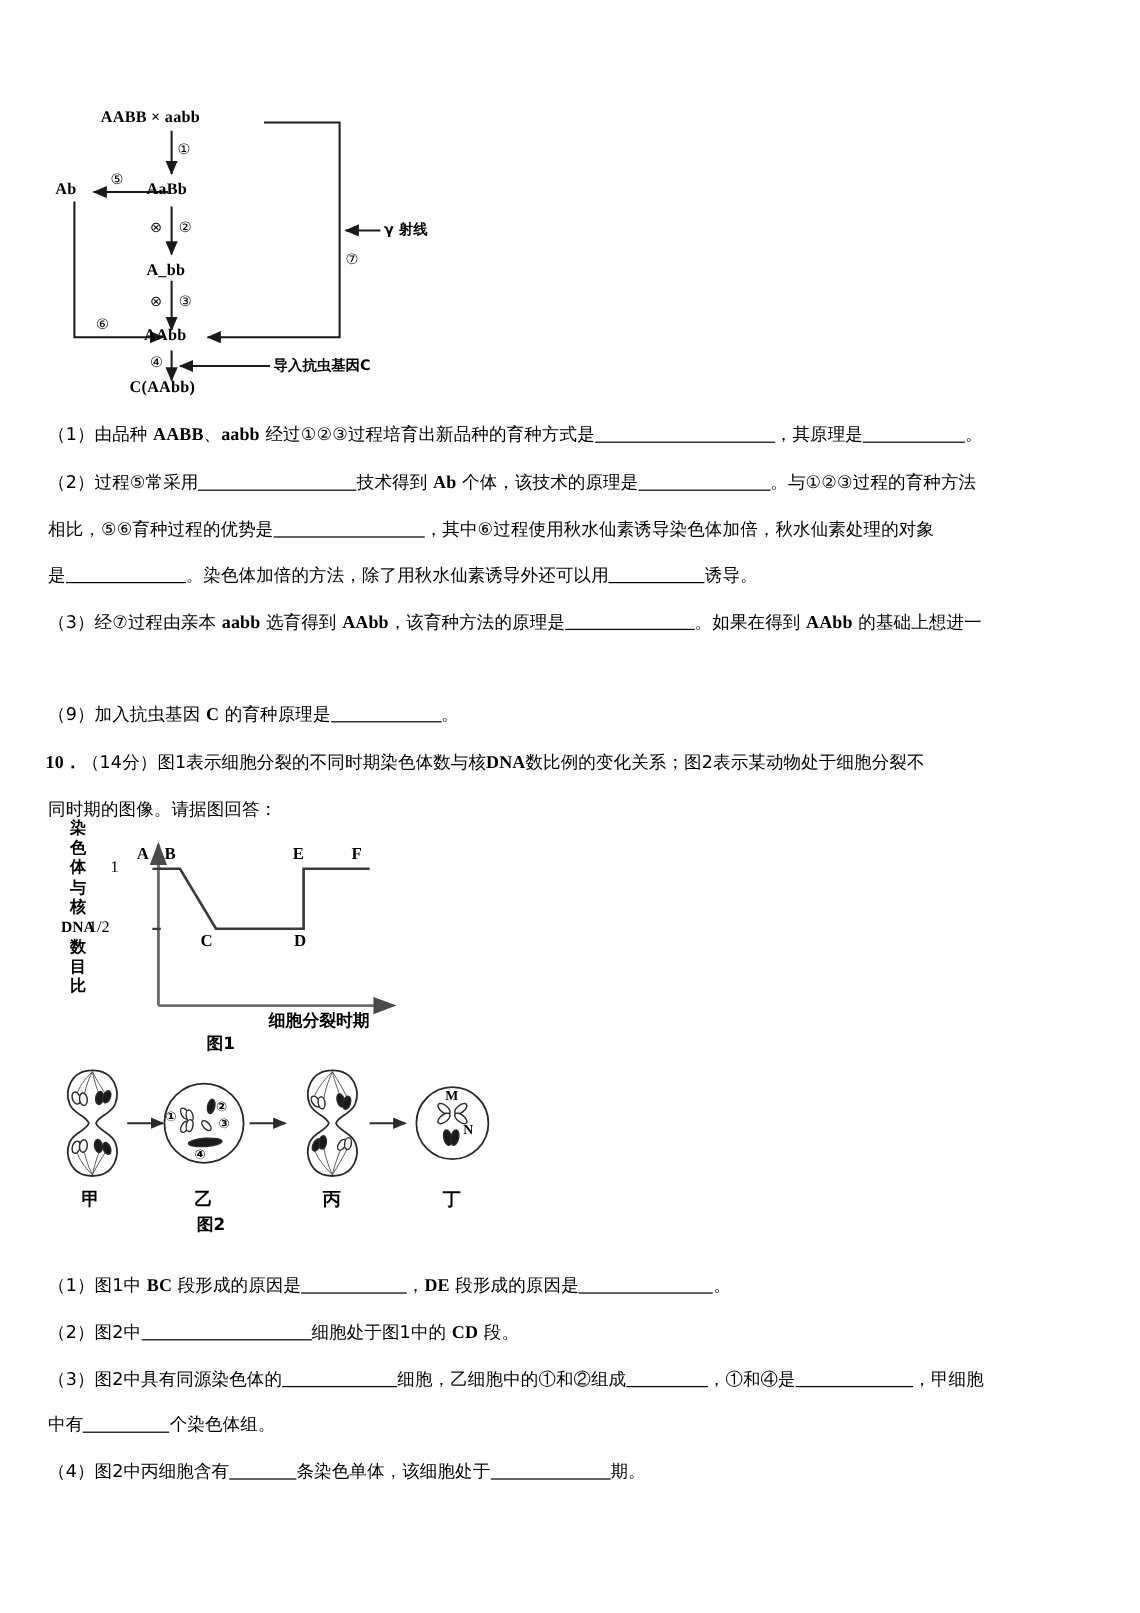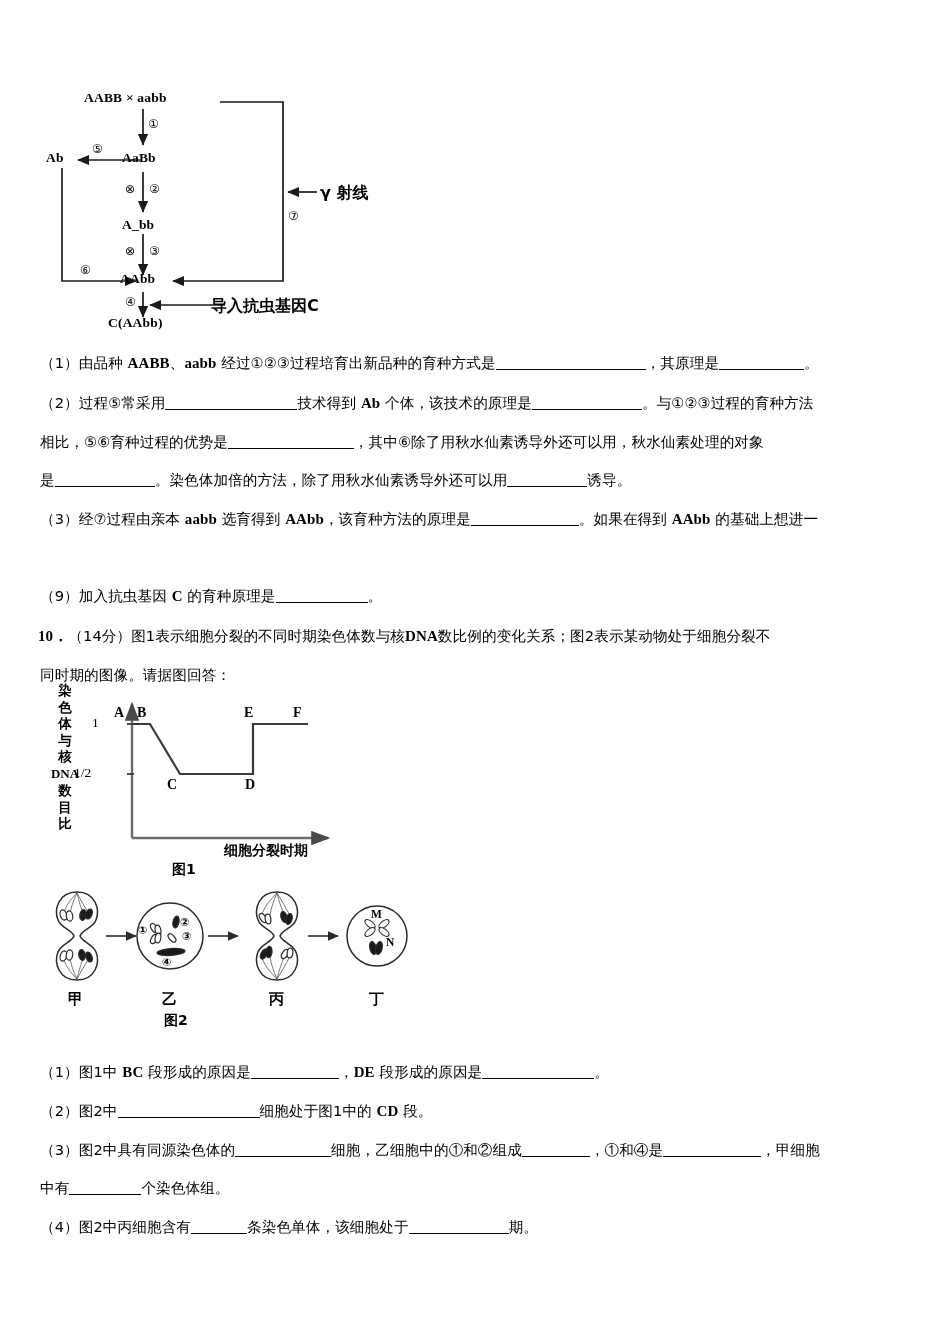--- a/index.html
+++ b/index.html
@@ -19,21 +19,21 @@
   }
   #breeding-diagram .node{
     position:absolute;
     font-family:"Liberation Serif","DejaVu Serif",serif;
     font-weight:bold;font-size:13.5px;white-space:nowrap;
     letter-spacing:.2px;
   }
   #breeding-diagram .cnlabel{
     position:absolute;
     font-family:"DejaVu Sans","Liberation Sans",sans-serif;
-    font-weight:bold;font-size:16px;white-space:nowrap;
+    font-weight:bold;font-size:12px;white-space:nowrap;
   }
   #breeding-diagram .step{
     position:absolute;
     font-family:"DejaVu Sans","Liberation Sans",sans-serif;
     font-size:12px;white-space:nowrap;color:#000;
   }
   #breeding-diagram svg{position:absolute;left:0;top:0;}
 
   
   .qline{
@@ -142,26 +142,26 @@
     <div class="step" style="left:109px;top:162px;">③</div>
     <div class="step" style="left:85px;top:213px;">④</div>
     <div class="step" style="left:52px;top:60px;">⑤</div>
     <div class="step" style="left:40px;top:181px;">⑥</div>
     <div class="step" style="left:248px;top:127px;">⑦</div>
 
     <div class="step" style="left:85px;top:100px;">⊗</div>
     <div class="step" style="left:85px;top:162px;">⊗</div>
 
     <div class="cnlabel" style="left:280px;top:101px;">γ 射线</div>
-    <div class="cnlabel" style="left:171px;top:214px;">导入抗虫基因C</div>
+    <div class="cnlabel" style="left:188px;top:214px;">导入抗虫基因C</div>
   </div>
 
   <div class="qline" id="q9-1" style="left:40px;top:353px;"><span class="cn">（1）由品种 </span><span class="en">AABB</span><span class="cn">、</span><span class="en">aabb</span><span class="cn"> 经过</span><span class="circnum">①②③</span><span class="cn">过程培育出新品种的育种方式是</span><span class="blank" style="width: 150px;"></span><span class="cn">，其原理是</span><span class="blank" style="width: 85px;"></span><span class="cn">。</span></div>
   <div class="qline" id="q9-2a" style="left:40px;top:393px;"><span class="cn">（2）过程</span><span class="circnum">⑤</span><span class="cn">常采用</span><span class="blank" style="width: 132px;"></span><span class="cn">技术得到 </span><span class="en">Ab</span><span class="cn"> 个体，该技术的原理是</span><span class="blank" style="width: 110px;"></span><span class="cn">。与</span><span class="circnum">①②③</span><span class="cn">过程的育种方法</span></div>
-  <div class="qline" id="q9-2b" style="left:40px;top:432px;"><span class="cn">相比，</span><span class="circnum">⑤⑥</span><span class="cn">育种过程的优势是</span><span class="blank" style="width: 126px;"></span><span class="cn">，其中</span><span class="circnum">⑥</span><span class="cn">除了用秋水仙素诱导外还可以用，秋水仙素处理的对象</span></div>
+  <div class="qline" id="q9-2b" style="left:40px;top:432px;"><span class="cn">相比，</span><span class="circnum">⑤⑥</span><span class="cn">育种过程的优势是</span><span class="blank" style="width: 126px;"></span><span class="cn">，其中</span><span class="circnum">⑥</span><span class="cn">过程使用秋水仙素诱导染色体加倍，秋水仙素处理的对象</span></div>
   <div class="qline" id="q9-2c" style="left:40px;top:470px;"><span class="cn">是</span><span class="blank" style="width: 100px;"></span><span class="cn">。染色体加倍的方法，除了用秋水仙素诱导外还可以用</span><span class="blank" style="width: 80px;"></span><span class="cn">诱导。</span></div>
   <div class="qline" id="q9-3a" style="left:40px;top:509px;"><span class="cn">（3）经</span><span class="circnum">⑦</span><span class="cn">过程由亲本 </span><span class="en">aabb</span><span class="cn"> 选育得到 </span><span class="en">AAbb</span><span class="cn">，该育种方法的原理是</span><span class="blank" style="width: 108px;"></span><span class="cn">。如果在得到 </span><span class="en">AAbb</span><span class="cn"> 的基础上想进一</span></div>
   <div class="qline" id="q9-4" style="left:40px;top:586px;"><span class="cn">（9）加入抗虫基因 </span><span class="en">C</span><span class="cn"> 的育种原理是</span><span class="blank" style="width: 92px;"></span><span class="cn">。</span></div>
 
   <div class="qline" id="q10-stem-a" style="left:38px;top:626px;"><span class="en">10．</span><span class="cn">（14分）</span><span class="cn">图1表示细胞分裂的不同时期染色体数与核</span><span class="en">DNA</span><span class="cn">数比例的变化关系；图2表示某动物处于细胞分裂不</span></div>
   <div class="qline" id="q10-stem-b" style="left:40px;top:665px;"><span class="cn">同时期的图像。请据图回答：</span></div>
 
   <div id="fig1">
     <div class="ylab">
       <span>染</span><br>

